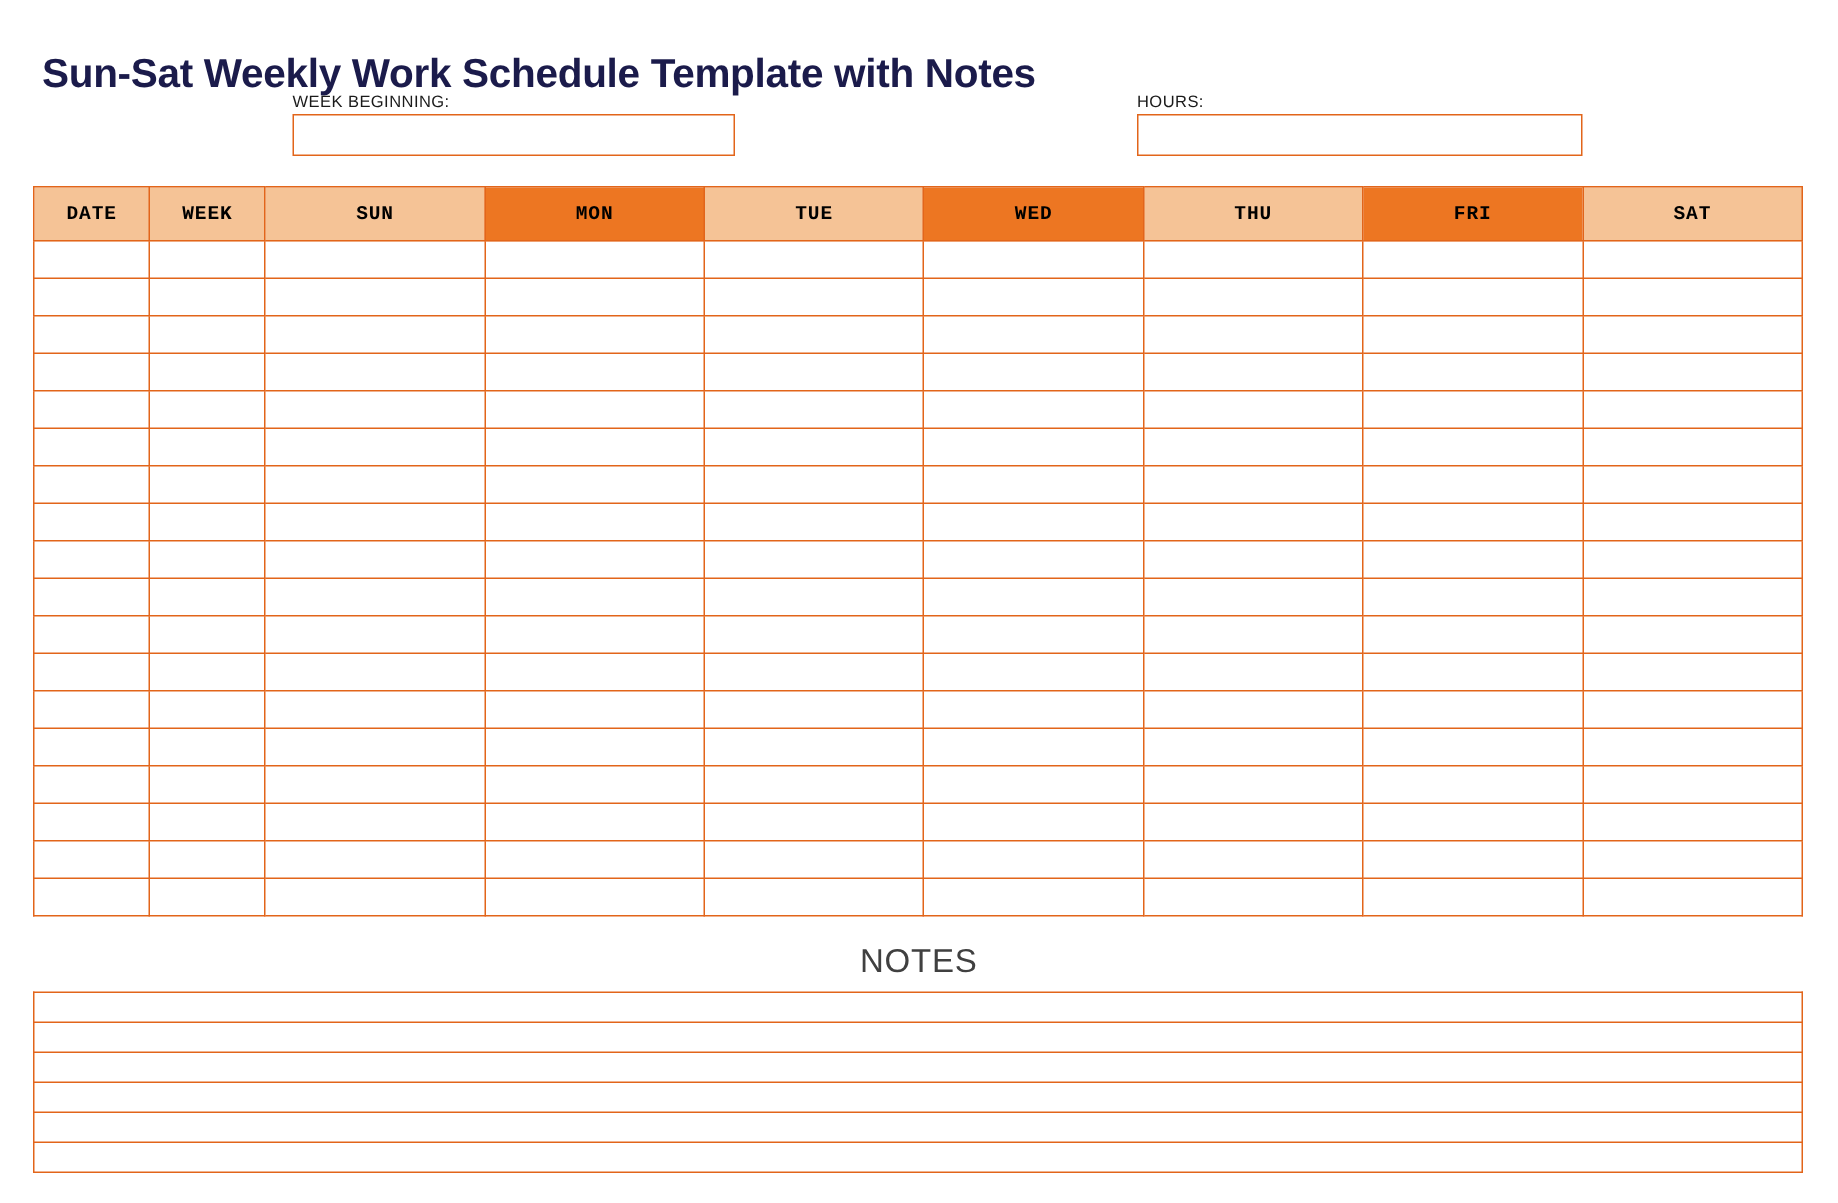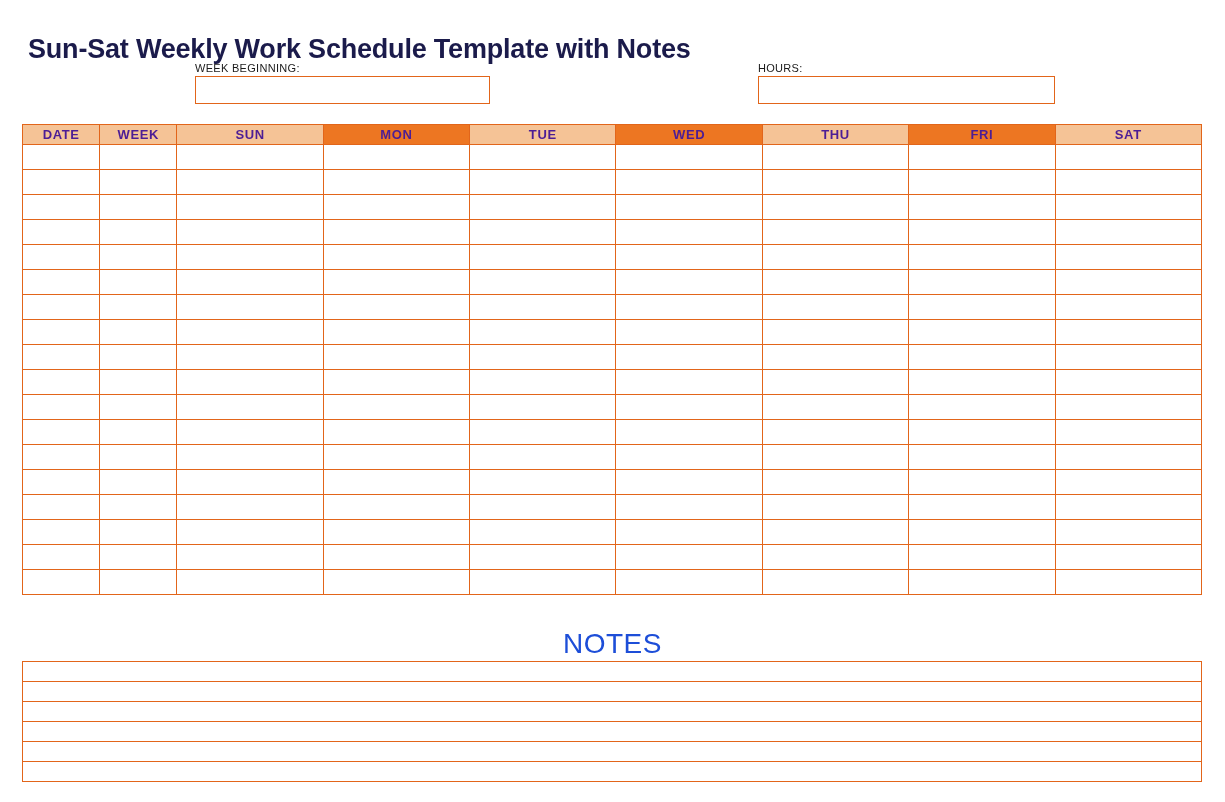--- a/index.html
+++ b/index.html
@@ -69,48 +69,49 @@
     table-layout: fixed;
   }
   table.schedule th,
   table.schedule td {
     border: 1px solid #e2651a;
     padding: 0;
     height: 25px;
     box-sizing: border-box;
   }
   table.schedule thead th {
-    height: 20px;
+    height: 36px;
     font-size: 13px;
     font-weight: bold;
-    color: #4c1d95;
+    color: #000000;
     letter-spacing: 0.6px;
     text-align: center;
     vertical-align: middle;
+    font-family: Liberation Mono, monospace;
   }
   th.hdr-light { background: #f5c396; }
   th.hdr-dark  { background: #ed7622; }
   th.hdr-plain { background: #f5c396; }
 
   
   col.c-date  { width: 77px; }
   col.c-hours { width: 77px; }
   col.c-day   { width: 146px; }
 
   table.schedule tbody td { background: #ffffff; }
 
   
   .notes-title {
     position: absolute;
     left: 0;
     top: 628px;
     width: 1225px;
     text-align: center;
-    font-size: 28px;
-    color: #1d4ed8;
+    font-size: 22px;
+    color: #404040;
     letter-spacing: 0.5px;
   }
   .notes-wrap {
     position: absolute;
     left: 22px;
     top: 661px;
     width: 1180px;
   }
   table.notes {
     border-collapse: collapse;

